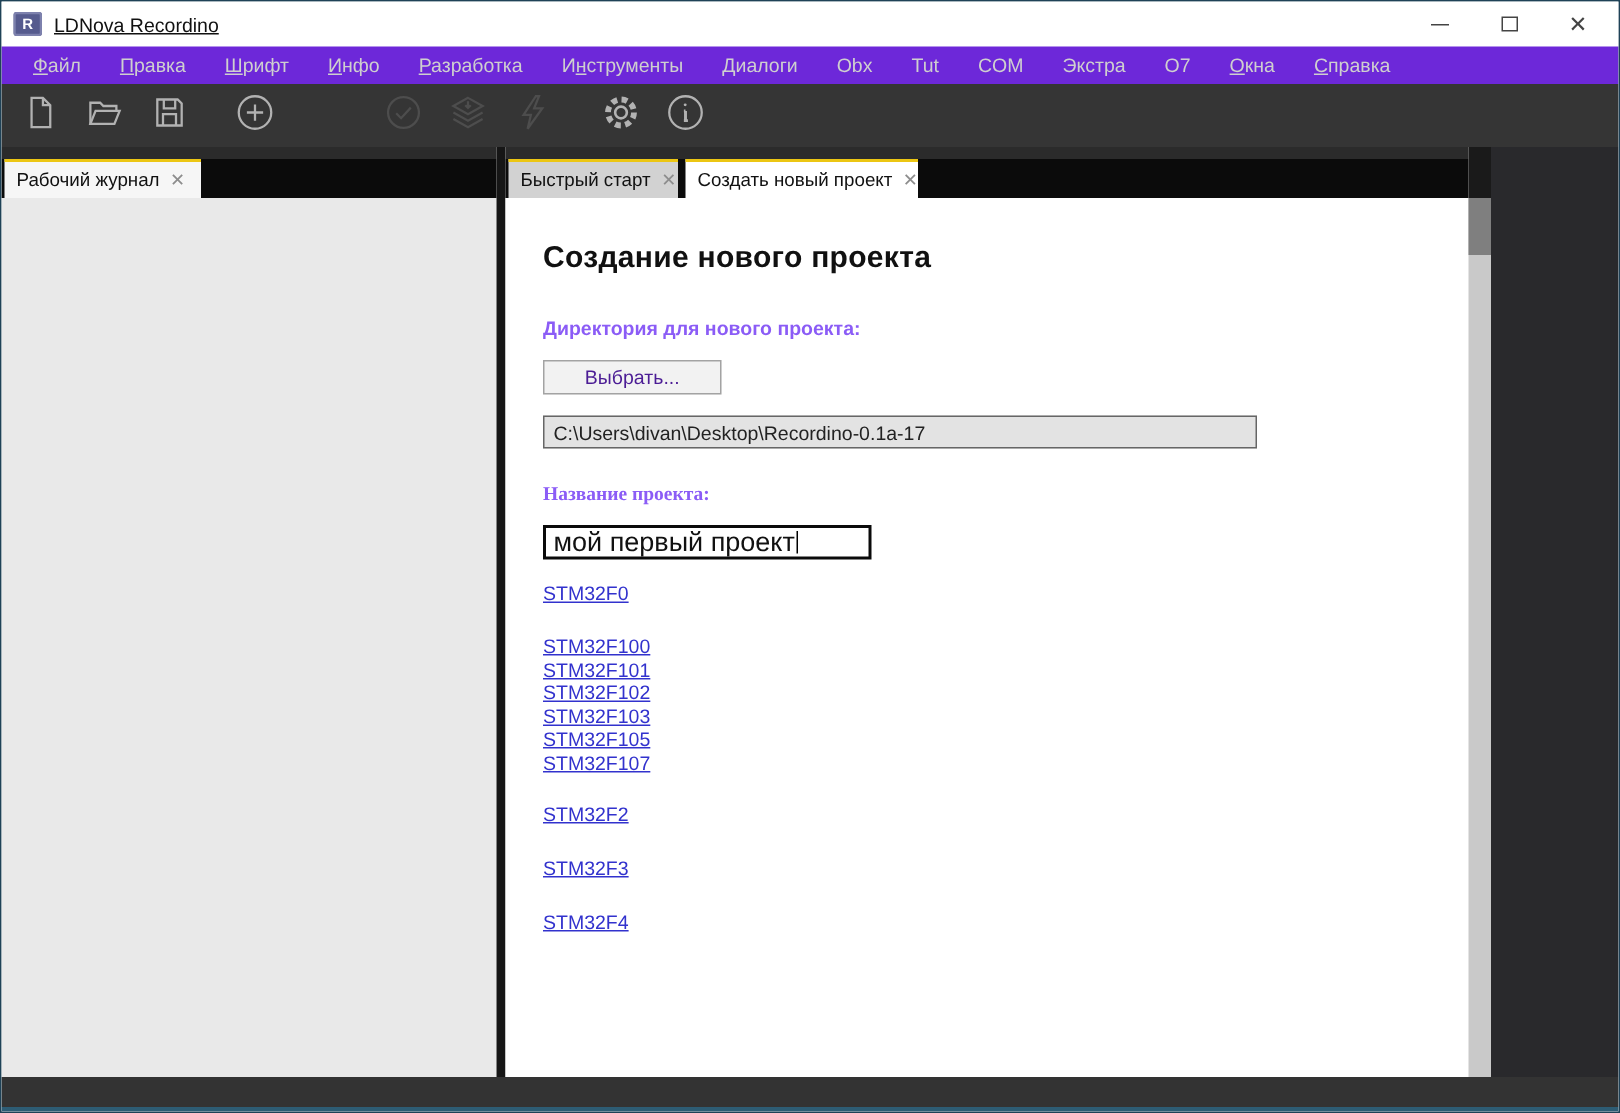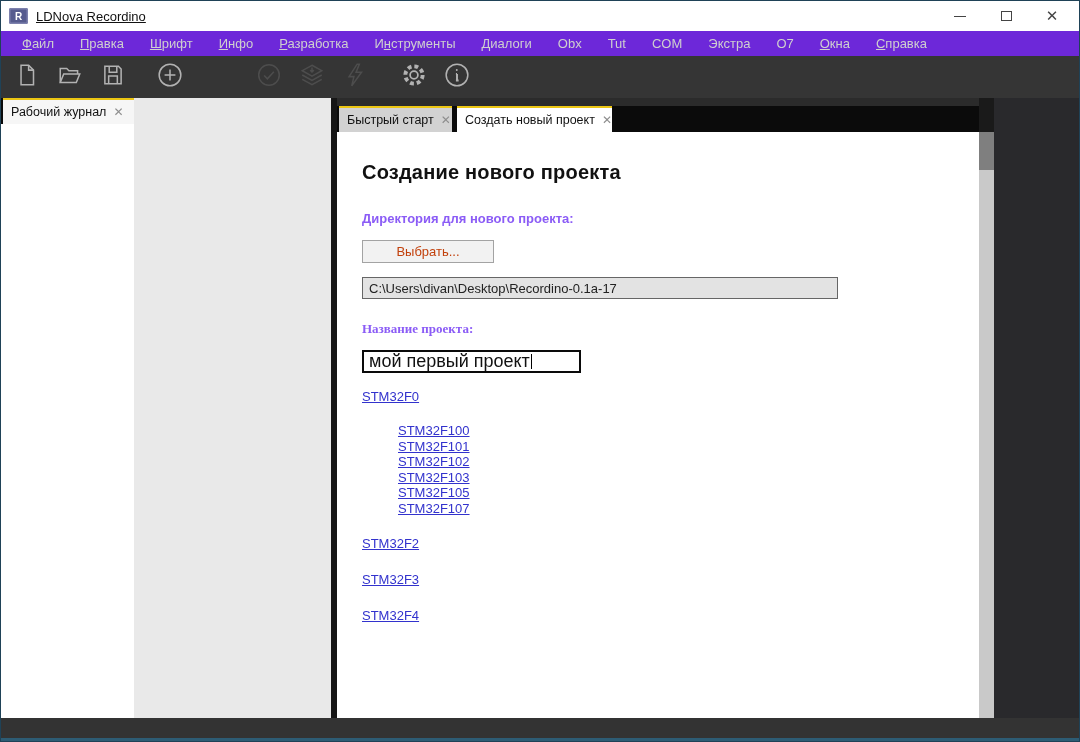--- a/index.html
+++ b/index.html
@@ -36,52 +36,52 @@
   .sp14 { margin-left: 14px; } .sp56 { margin-left: 56px; } .sp16 { margin-left: 16px; }
   
   .content-row { flex: none; height: 620px; display: flex; }
   .strip { height: 8px; background: #2b2b2b; flex: none; }
   .tabstrip { height: 26px; background: #0b0b0b; display: flex; align-items: flex-start; flex: none; }
   .tab {
     height: 26px; border-top: 2px solid #ecc613; display: flex; align-items: center;
     padding: 0 8px; font-size: 12.5px; color: #111; gap: 7px; white-space: nowrap; cursor: default;
   }
   .tab-close { color: #8d8d8d; font-size: 12px; line-height: 1; }
-  .left-col { width: 330px; flex: none; display: flex; flex-direction: row; }
+  .left-col { width: 330px; flex: none; display: flex; flex-direction: column; }
   .left-panel { flex: 1; background: #e9e9e9; }
   .v-sep { width: 6px; background: #161616; flex: none; }
   .main-col { width: 642px; flex: none; display: flex; flex-direction: column; }
   .main-content { flex: 1; background: #ffffff; overflow: hidden; }
   .doc { padding-left: 25px; height: 586px; overflow: hidden; }
   .scroll-col { width: 15px; flex: none; display: flex; flex-direction: column; }
   .scroll-top { height: 34px; background: #1a1a1a; flex: none; }
   .scroll-track { flex: 1; background: #c9c9c9; }
   .scroll-thumb { width: 100%; height: 38px; background: #7f7f7f; }
   .right-col { flex: 1; background: #29292c; }
   
   .doc h1 { margin-top: 29px; font-size: 20px; font-weight: bold; color: #111; letter-spacing: .2px; }
   .field-label { margin-top: 27px; font-size: 13px; font-weight: bold; color: #8b5cf6; }
   .choose-btn {
-    margin-top: 14px; width: 132px; height: 23px; background: #f2f2f2; border: 1px solid #a3a3a3;
-    color: #c2410c; font-size: 13px; font-family: "Liberation Sans", sans-serif; display: block;
+    margin-top: 14px; width: 119px; height: 23px; background: #f2f2f2; border: 1px solid #a3a3a3;
+    color: #4c1d95; font-size: 13px; font-family: "Liberation Sans", sans-serif; display: block;
   }
   .path-input {
     margin-top: 14px; width: 476px; height: 22px; background: #e3e3e3; border: 1px solid #666;
     color: #222; font-size: 13px; padding-left: 6px; font-family: "Liberation Sans", sans-serif; display: block;
   }
   .mt34 { margin-top: 22px; font-family: Liberation Serif, serif; }
   .name-input {
     margin-top: 13px; width: 219px; height: 23px; border: 2px solid #0a0a0a; background: #fff;
     display: flex; align-items: center; padding-left: 5px; font-size: 18px; color: #111;
   }
   .caret { width: 1px; height: 15px; background: #000; margin-left: 1px; }
   .link { color: #3232cd; font-size: 13px; line-height: 14px; text-decoration: underline; cursor: pointer; display: inline-block; }
   .link-single { margin-top: 18px; }
   .link-f0 { margin-top: 14px; }
-  .link-group { margin-top: 18px; margin-left: 36px; }
+  .link-group { margin-top: 18px; }
   .link-group .link { display: block; line-height: 15.5px; }
   
   .statusbar { height: 20px; background: #333333; flex: none; }
   .bottom-border { height: 3px; background: #2d5c74; flex: none; }
 </style>
 </head>
 <body>
 
 <div class="window">
 

